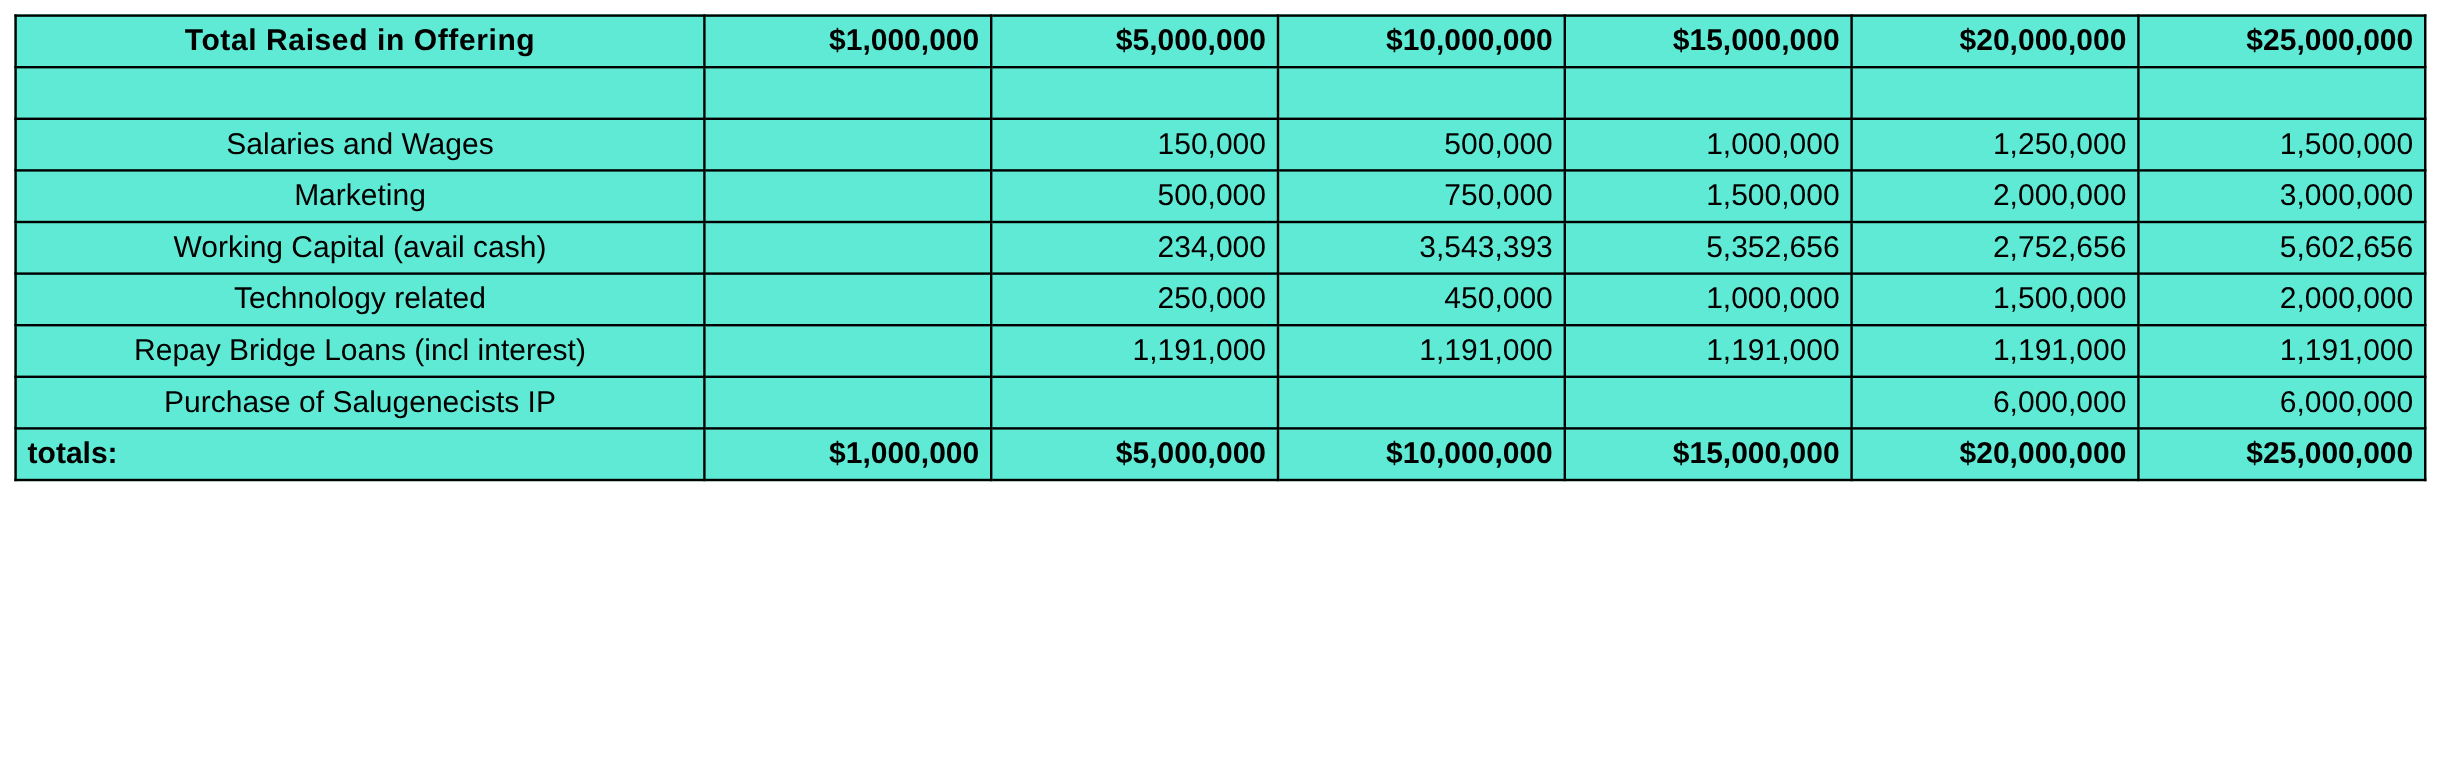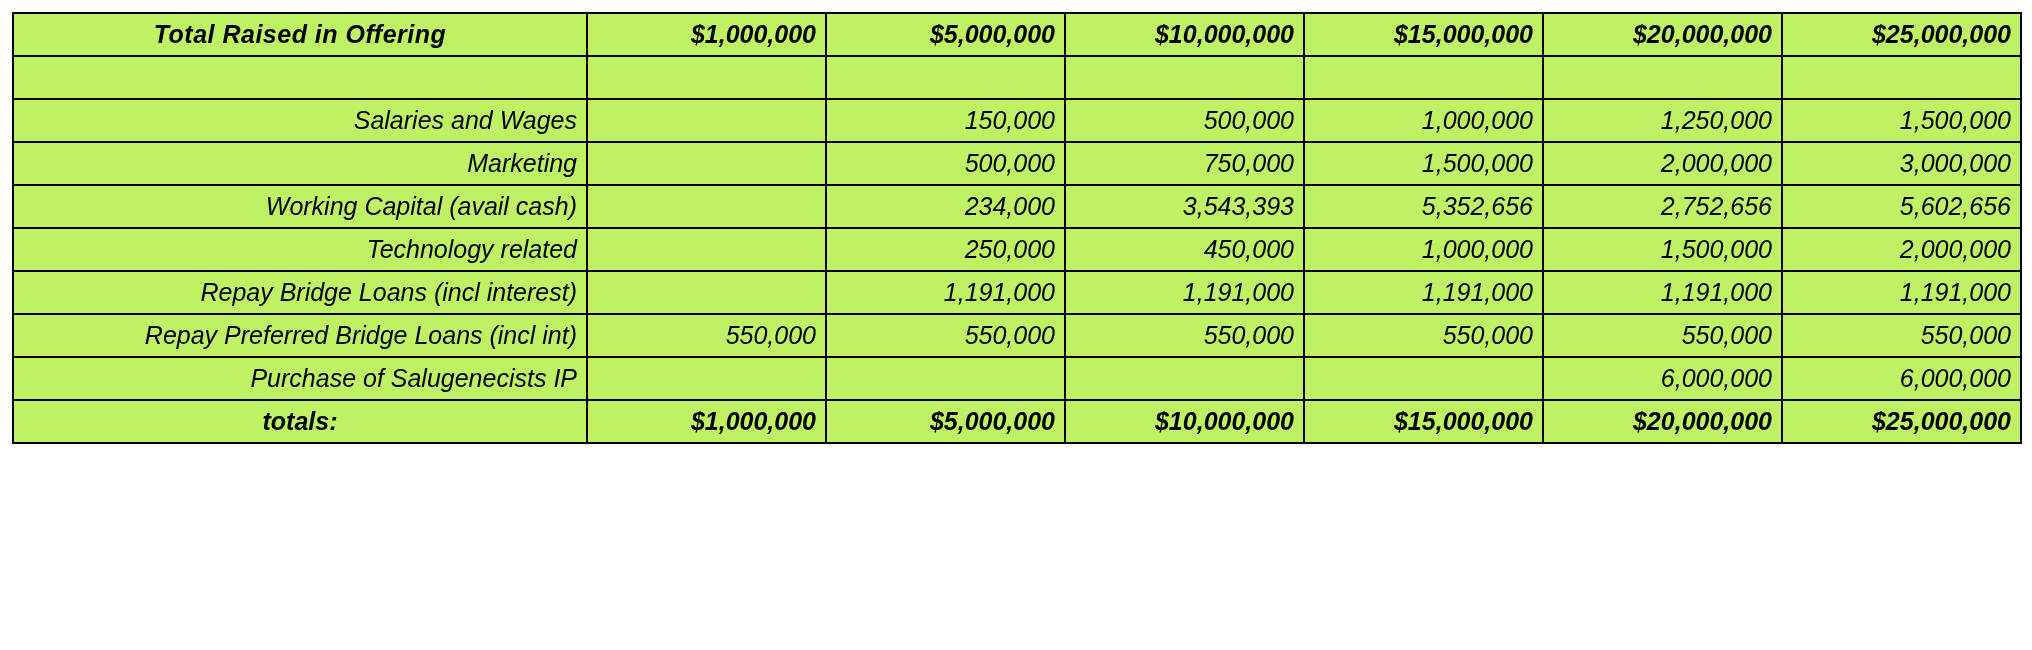--- a/index.html
+++ b/index.html
@@ -16,22 +16,21 @@
   .sheet {
     position: absolute;
     left: 12px;
     top: 12px;
     width: 2008px;
   }
   table.use-of-proceeds {
     border-collapse: collapse;
     table-layout: fixed;
     width: 2008px;
-    background: #bef264;
-    font-style: italic;
+    background: #5eead4;
   }
   table.use-of-proceeds col.label-col  { width: 574px; }
   table.use-of-proceeds col.money-col  { width: 239px; }
   table.use-of-proceeds td,
   table.use-of-proceeds th {
     border: 2px solid #000000;
     height: 41px;
     padding: 0 9px;
     font-size: 25px;
     line-height: 1.1;
@@ -43,32 +42,32 @@
   .hdr-label {
     text-align: center;
     font-weight: bold;
     letter-spacing: 0.5px;
   }
   .hdr-money {
     text-align: right;
     font-weight: bold;
   }
   .row-label {
-    text-align: right;
+    text-align: center;
     font-weight: normal;
   }
   .cell-money {
     text-align: right;
     font-weight: normal;
   }
   .spacer-row td {
     height: 28px;
   }
   .totals-label {
-    text-align: center;
+    text-align: left;
     font-weight: bold;
   }
   .totals-money {
     text-align: right;
     font-weight: bold;
   }
   sup {
     font-size: 15px;
     vertical-align: super;
     line-height: 0;
@@ -149,29 +148,20 @@
         <tr>
           <td class="row-label"><span>Repay Bridge Loans (incl interest)</span></td>
           <td class="cell-money"></td>
           <td class="cell-money">1,191,000</td>
           <td class="cell-money">1,191,000</td>
           <td class="cell-money">1,191,000</td>
           <td class="cell-money">1,191,000</td>
           <td class="cell-money">1,191,000</td>
         </tr>
         <tr>
-          <td class="row-label"><span>Repay Preferred Bridge Loans (incl int)</span></td>
-          <td class="cell-money">550,000</td>
-          <td class="cell-money">550,000</td>
-          <td class="cell-money">550,000</td>
-          <td class="cell-money">550,000</td>
-          <td class="cell-money">550,000</td>
-          <td class="cell-money">550,000</td>
-        </tr>
-        <tr>
           <td class="row-label"><span>Purchase of Salugenecists IP</span></td>
           <td class="cell-money"></td>
           <td class="cell-money"></td>
           <td class="cell-money"></td>
           <td class="cell-money"></td>
           <td class="cell-money">6,000,000</td>
           <td class="cell-money">6,000,000</td>
         </tr>
       </tbody>
     <tfoot>

